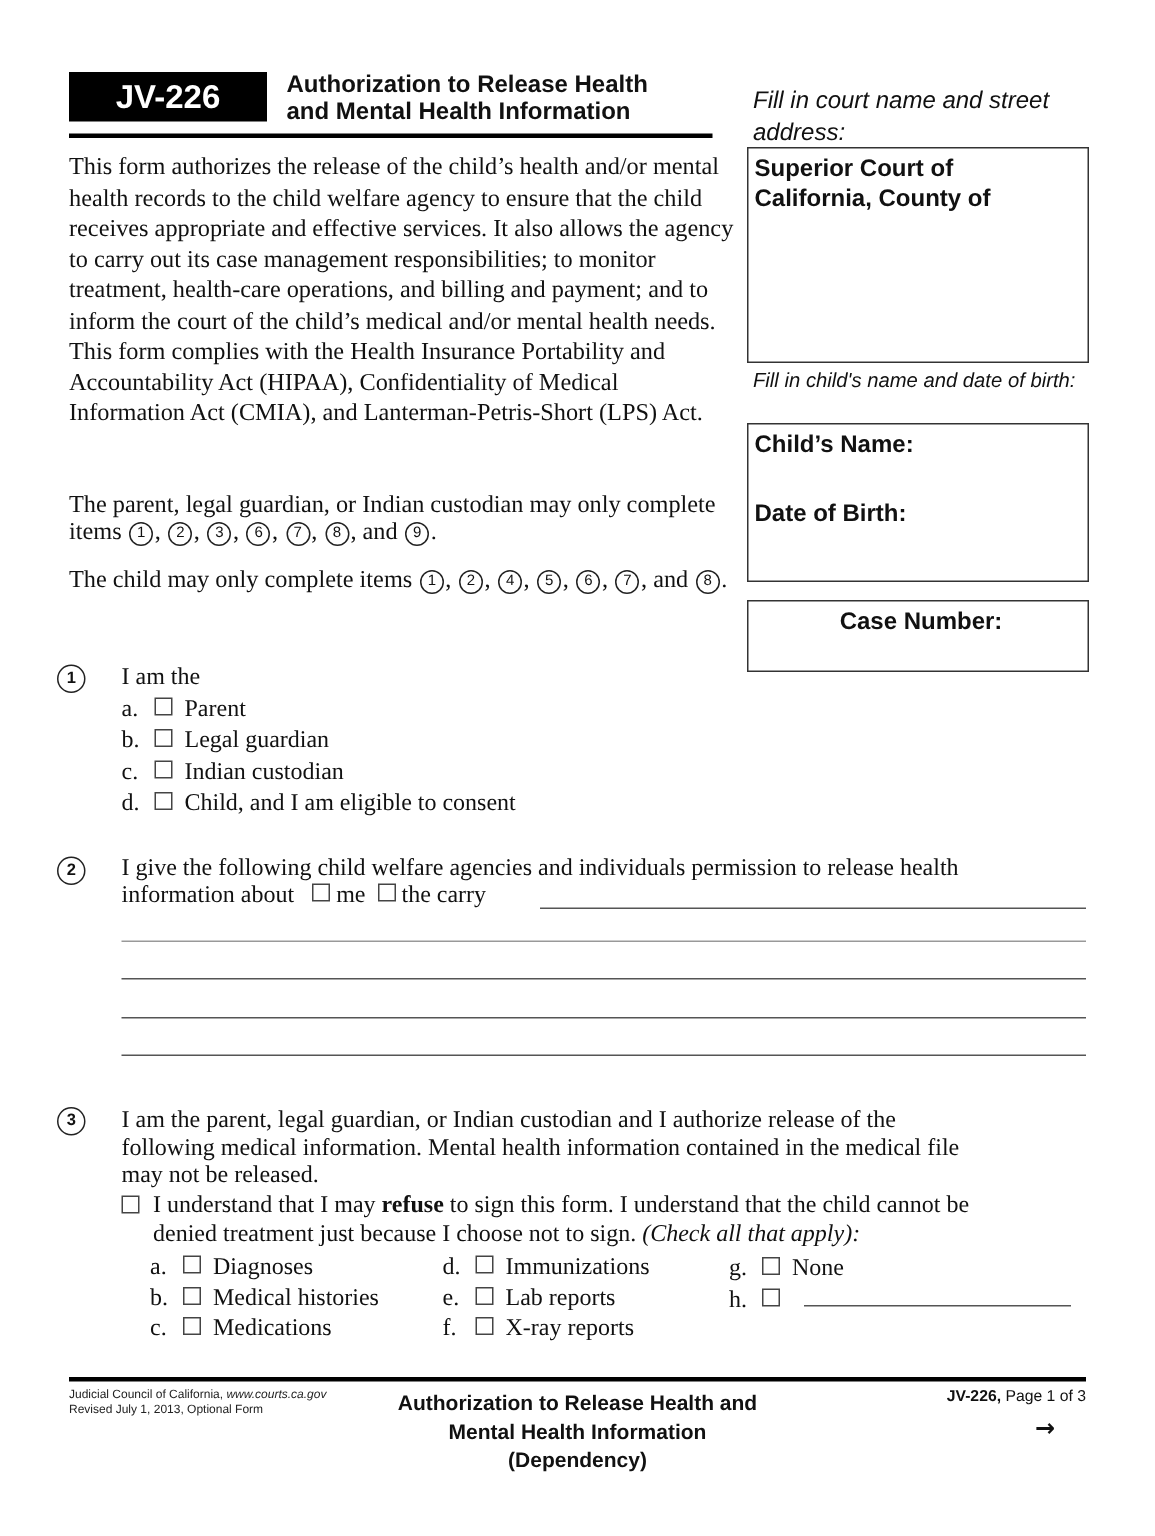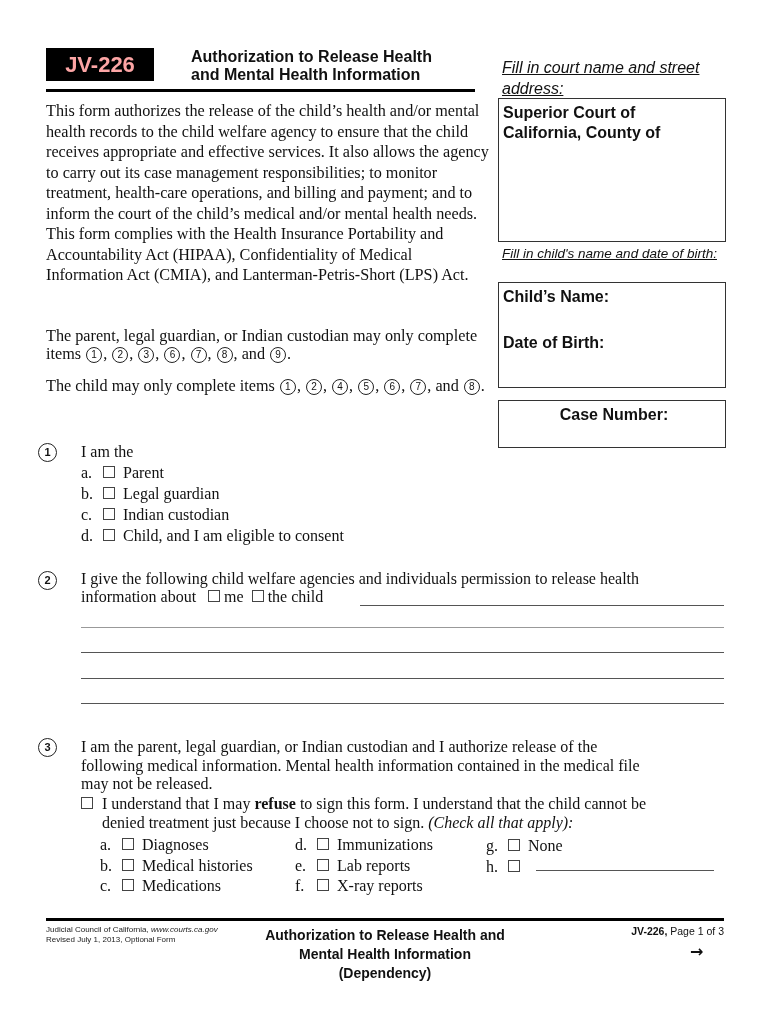--- a/index.html
+++ b/index.html
@@ -1,32 +1,32 @@
 <!DOCTYPE html>
 <html><head>
 <meta charset="utf-8">
 <style>
   html, body { margin: 0; padding: 0; background: #ffffff; }
   body { width: 770px; height: 1024px; position: relative; overflow: hidden; color: #111; font-family: "Liberation Serif", serif; }
   .abs { position: absolute; }
   .sans { font-family: "Liberation Sans", sans-serif; }
 
   
-  .form-id { left: 46px; top: 48px; width: 108px; height: 33px; background: #000; color: #fca5a5; font-weight: bold; font-size: 22px; display: flex; align-items: center; justify-content: center; }
+  .form-id { left: 46px; top: 48px; width: 132px; height: 33px; background: #000; color: #ffffff; font-weight: bold; font-size: 22px; display: flex; align-items: center; justify-content: center; }
   .form-title { left: 191px; top: 48px; font-size: 16px; font-weight: bold; line-height: 18px; }
   .header-rule { left: 46px; top: 89px; width: 429px; height: 3px; background: #000; }
 
   .intro { left: 46px; top: 101px; width: 445px; font-size: 16.2px; line-height: 20.5px; }
 
   .items-note { left: 46px; top: 327px; width: 440px; font-size: 16.2px; line-height: 18px; }
   .items-note2 { left: 46px; top: 377px; width: 440px; font-size: 16.2px; line-height: 18px; }
   .circ { display: inline-block; width: 14px; height: 14px; border: 1px solid #222; border-radius: 50%; font-family: "Liberation Sans", sans-serif; font-size: 10px; line-height: 14px; text-align: center; vertical-align: 1px; margin: 0 1px; }
 
   
-  .hint { font-family: "Liberation Sans", sans-serif; font-style: italic; color: #111; text-decoration: underline; }
+  .hint { font-family: "Liberation Sans", sans-serif; font-style: italic; color: #111; }
   .court-hint { left: 502px; top: 57px; width: 230px; font-size: 16px; line-height: 21px; }
   .box { border: 1.5px solid #333; background: #fff; }
   .court-box { left: 498px; top: 98px; width: 226px; height: 142px; }
   .box-label { font-family: "Liberation Sans", sans-serif; font-weight: bold; font-size: 16px; line-height: 20px; padding: 4px 0 0 4px; }
   .child-hint { left: 502px; top: 246px; width: 230px; font-size: 13.5px; line-height: 16px; }
   .child-box { left: 498px; top: 282px; width: 226px; height: 104px; }
   .case-box { left: 498px; top: 400px; width: 226px; height: 46px; text-align: center; }
 
   
   .num-circle { width: 17px; height: 17px; border: 1.2px solid #222; border-radius: 50%; font-family: "Liberation Sans", sans-serif; font-weight: bold; font-size: 11px; line-height: 17px; text-align: center; }
@@ -104,21 +104,21 @@
   <div class="row"><span class="opt-letter">c.</span><span class="cb"></span>&nbsp;&nbsp;<span>Indian custodian</span></div>
   <div class="row"><span class="opt-letter">d.</span><span class="cb"></span>&nbsp;&nbsp;<span>Child, and I am eligible to consent</span></div>
 </div>
 
 <div class="abs num-circle" style="left:38px; top:571px;">2</div>
 <div class="abs body-text" style="left:81px; top:570px; width:660px; line-height:18px;">
   <div>I give the following child welfare agencies and individuals permission to release health</div>
   <div style="display:flex; align-items:baseline;font-family:Liberation Serif, serif;">
     <span>information about</span>&nbsp;&nbsp;&nbsp;
     <span class="cb"></span>&nbsp;<span>me</span>&nbsp;&nbsp;
-    <span class="cb"></span>&nbsp;<span>the child</span>
+    <span class="cb"></span>&nbsp;<span>the carry</span>
   </div>
 </div>
 <div class="abs rule-line" style="left:360px; top:605px; width:364px;"></div>
 <div class="abs rule-line" style="left:81px; top:627px; width:643px; background:#999;"></div>
 <div class="abs rule-line" style="left:81px; top:652px; width:643px;"></div>
 <div class="abs rule-line" style="left:81px; top:678px; width:643px;"></div>
 <div class="abs rule-line" style="left:81px; top:703px; width:643px;"></div>
 
 <div class="abs num-circle" style="left:38px; top:738px;">3</div>
 <div class="abs body-text" style="left:81px; top:738px; width:660px; line-height:18.5px;">

